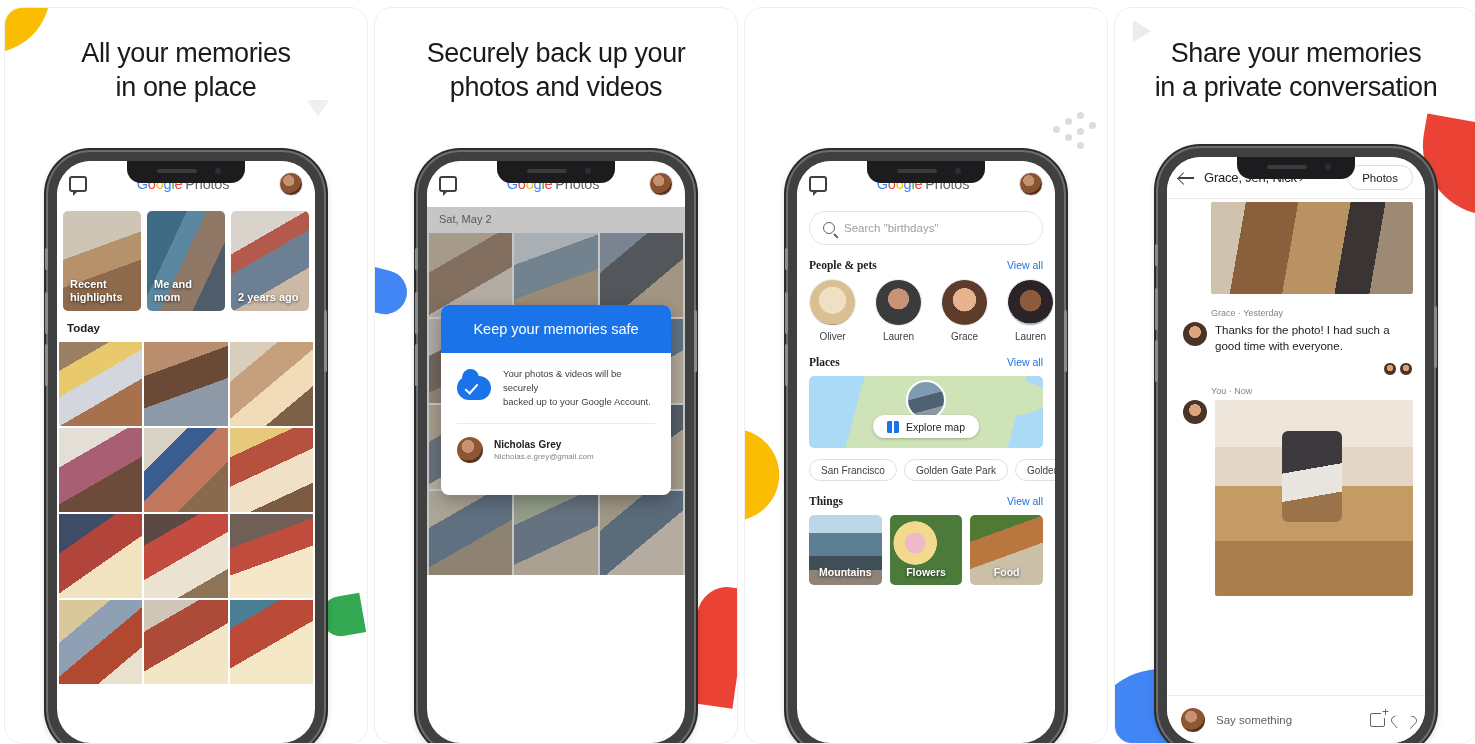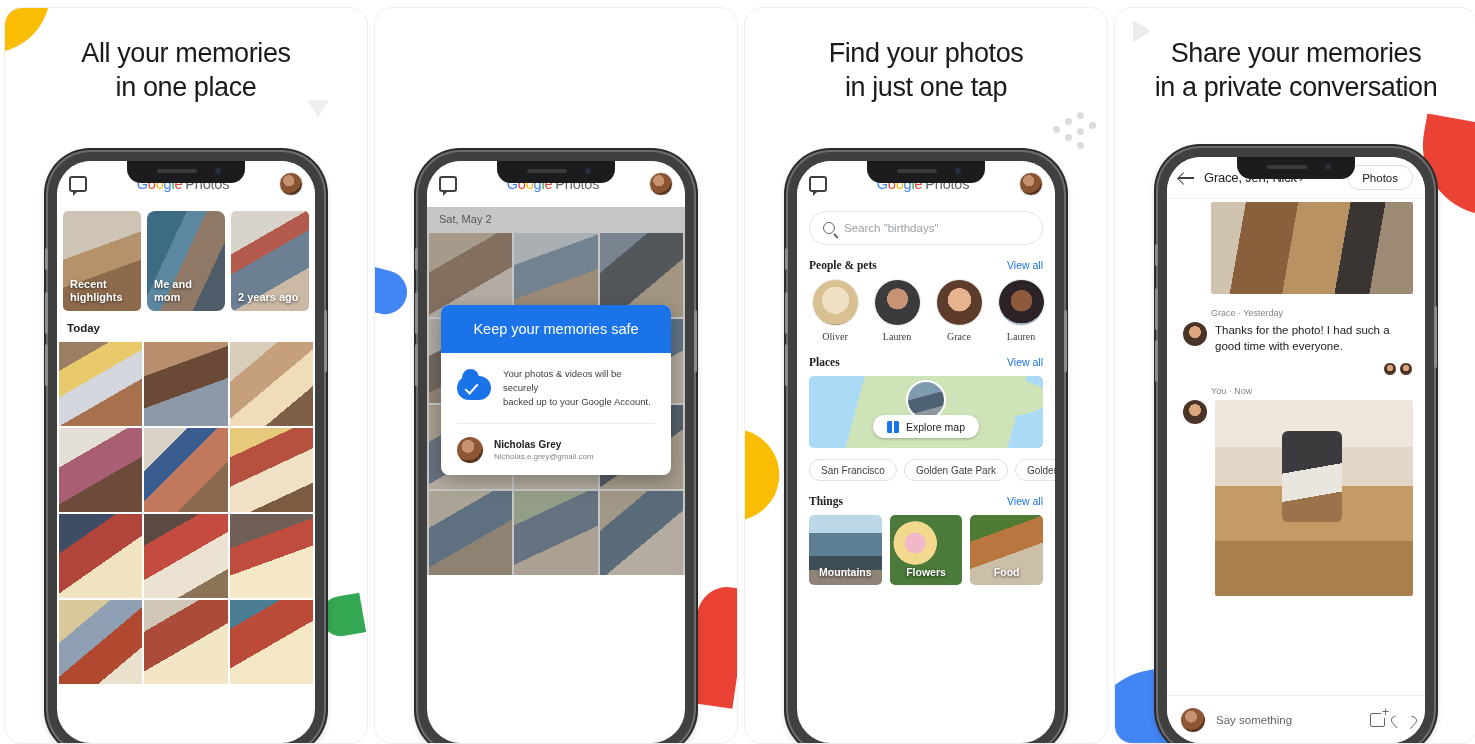--- a/index.html
+++ b/index.html
@@ -181,21 +181,21 @@
   }
   .hl span {
     position: absolute; left: 7px; bottom: 7px; right: 5px;
     color: #fff; font-size: 11px; font-weight: 700; line-height: 13px;
     text-shadow: 0 1px 3px rgba(0,0,0,.65);
   }
   .hl1 { background:
       linear-gradient(160deg, #cfc5b6 0 38%, #b6926c 38% 60%, #8e6a4c 60% 100%),
       #b09272; text-decoration: underline; }
   .hl2 { background:
-      linear-gradient(115deg, #3d6b84 0 32%, #5b88a0 32% 48%, #8f7866 48% 74%, #4f5d6b 74% 100%); border-radius: 8px; }
+      linear-gradient(115deg, #3d6b84 0 32%, #5b88a0 32% 48%, #8f7866 48% 74%, #4f5d6b 74% 100%); }
   .hl3 { background:
       linear-gradient(150deg, #d8d3cb 0 30%, #b35a4d 30% 44%, #6d7f93 44% 70%, #cbb9a5 70% 100%); }
   .today {
     font-size: 11.5px; font-weight: 700; color: #202124;
     padding: 11px 10px 8px 10px;
   }
   .grid3 { display: grid; grid-template-columns: repeat(3, 1fr); gap: 2px; padding: 0 2px; }
   .gcell { width: 100%; height: 84px; }
 
   
@@ -230,21 +230,21 @@
     content:""; position:absolute; left:5px; top:-7px; width:17px; height:17px;
     background:#1a73e8; border-radius:50%;
   }
   .cloudchk .tick {
     position: absolute; left: 11px; top: 5px; width: 7px; height: 13px;
     border: solid #fff; border-width: 0 2.5px 2.5px 0;
     transform: rotate(42deg); z-index: 2;
   }
   .dlg-text { font-size: 9.5px; line-height: 14px; color: #3c4043; }
   .dlg-div { height: 1px; background: #e8eaed; margin: 0 16px; }
-  .dlg-acct { display: flex; align-items: center; gap: 11px; padding: 13px 16px 12px; }
+  .dlg-acct { display: flex; align-items: center; gap: 11px; padding: 13px 16px 32px; }
   .dlg-acct .av {
     width: 26px; height: 26px; border-radius: 50%;
     background: radial-gradient(circle at 42% 36%, #c79272 0 28%, #8d5635 29% 62%, #59331f 63% 100%);
   }
   .acct-name { font-size: 10px; font-weight: 700; color: #202124; }
   .acct-mail { font-size: 8px; color: #80868b; margin-top: 2px; }
 
   
   .searchbar {
     margin: 4px 12px 0; height: 34px; border: 1px solid #e3e3e3;
@@ -254,21 +254,21 @@
   .mag { width: 12px; height: 12px; border: 1.8px solid #5f6368; border-radius: 50%; position: relative; flex:0 0 auto;}
   .mag:after { content:""; position:absolute; right:-5px; bottom:-4px; width:6px; height:1.8px;
     background:#5f6368; transform: rotate(45deg); border-radius:1px;}
   .search-ph { font-size: 11.5px; color: #9aa0a6; }
   .sec-head {
     display: flex; align-items: baseline; justify-content: space-between;
     padding: 14px 12px 6px 12px;
   }
   .sec-title { font-size: 11.5px; font-weight: 700; color: #202124; font-family: Liberation Serif, serif; }
   .view-all { font-size: 10.5px; color: #1a73e8; }
-  .people { display: flex; gap: 10px; padding: 2px 8px 0 12px; font-family: Liberation Serif, serif; }
+  .people { display: flex; gap: 19px; padding: 2px 8px 0 12px; }
   .person { flex: 1 1 0; text-align: center; }
   .face {
     width: 47px; height: 47px; border-radius: 50%; margin: 0 auto 5px;
     border: 1px solid #ececec;
   }
   .f1 { background: radial-gradient(circle at 50% 45%, #efe0c3 0 40%, #d9c093 41% 72%, #8d7a58 73% 100%); }
   .f2 { background: radial-gradient(circle at 50% 42%, #c89274 0 30%, #3b3a3c 31% 100%); }
   .f3 { background: radial-gradient(circle at 50% 44%, #e7b38f 0 34%, #5d3c2b 35% 72%, #7c5a3e 73% 100%); }
   .f4 { background: radial-gradient(circle at 50% 46%, #8d5a3b 0 32%, #2b2327 33% 68%, #9fb3c4 69% 100%); }
   .pname { font-size: 10px; color: #3c4043; }
@@ -454,20 +454,24 @@
           <div class="gcell" style="background:linear-gradient(150deg,#4b7e93 0 22%,#bb4b38 22% 52%,#f4e7c6 52% 100%)"></div>
         </div>
       </div>
     </div>
   </div>
 
   <div class="card c2">
     <div class="deco d-blue-left"></div>
     <div class="deco d-red-right"></div>
 
+    <div class="headline">
+      <span class="ln">Securely back up your</span>
+      <span class="ln">photos and videos</span>
+    </div>
 
     <div class="phone">
       <span class="btn-side btn-l1"></span>
       <span class="btn-side btn-l2"></span>
       <span class="btn-side btn-l3"></span>
       <span class="btn-side btn-r1"></span>
       <div class="screen">
         <div class="notch">
           <i class="spk"></i>
           <i class="cam"></i>
@@ -529,24 +533,20 @@
     <div class="deco d-dots">
       <i style="left:0;top:14px"></i>
         <i style="left:12px;top:6px"></i>
       <i style="left:12px;top:22px"></i>
         <i style="left:24px;top:0"></i>
       <i style="left:24px;top:16px"></i>
         <i style="left:36px;top:10px"></i>
       <i style="left:24px;top:30px"></i>
     </div>
 
-    <div class="headline">
-      <span class="ln">Find your photos</span>
-      <span class="ln">in just one tap</span>
-    </div>
 
     <div class="phone">
       <span class="btn-side btn-l1"></span>
       <span class="btn-side btn-l2"></span>
       <span class="btn-side btn-l3"></span>
       <span class="btn-side btn-r1"></span>
       <div class="screen">
         <div class="notch">
           <i class="spk"></i>
           <i class="cam"></i>

